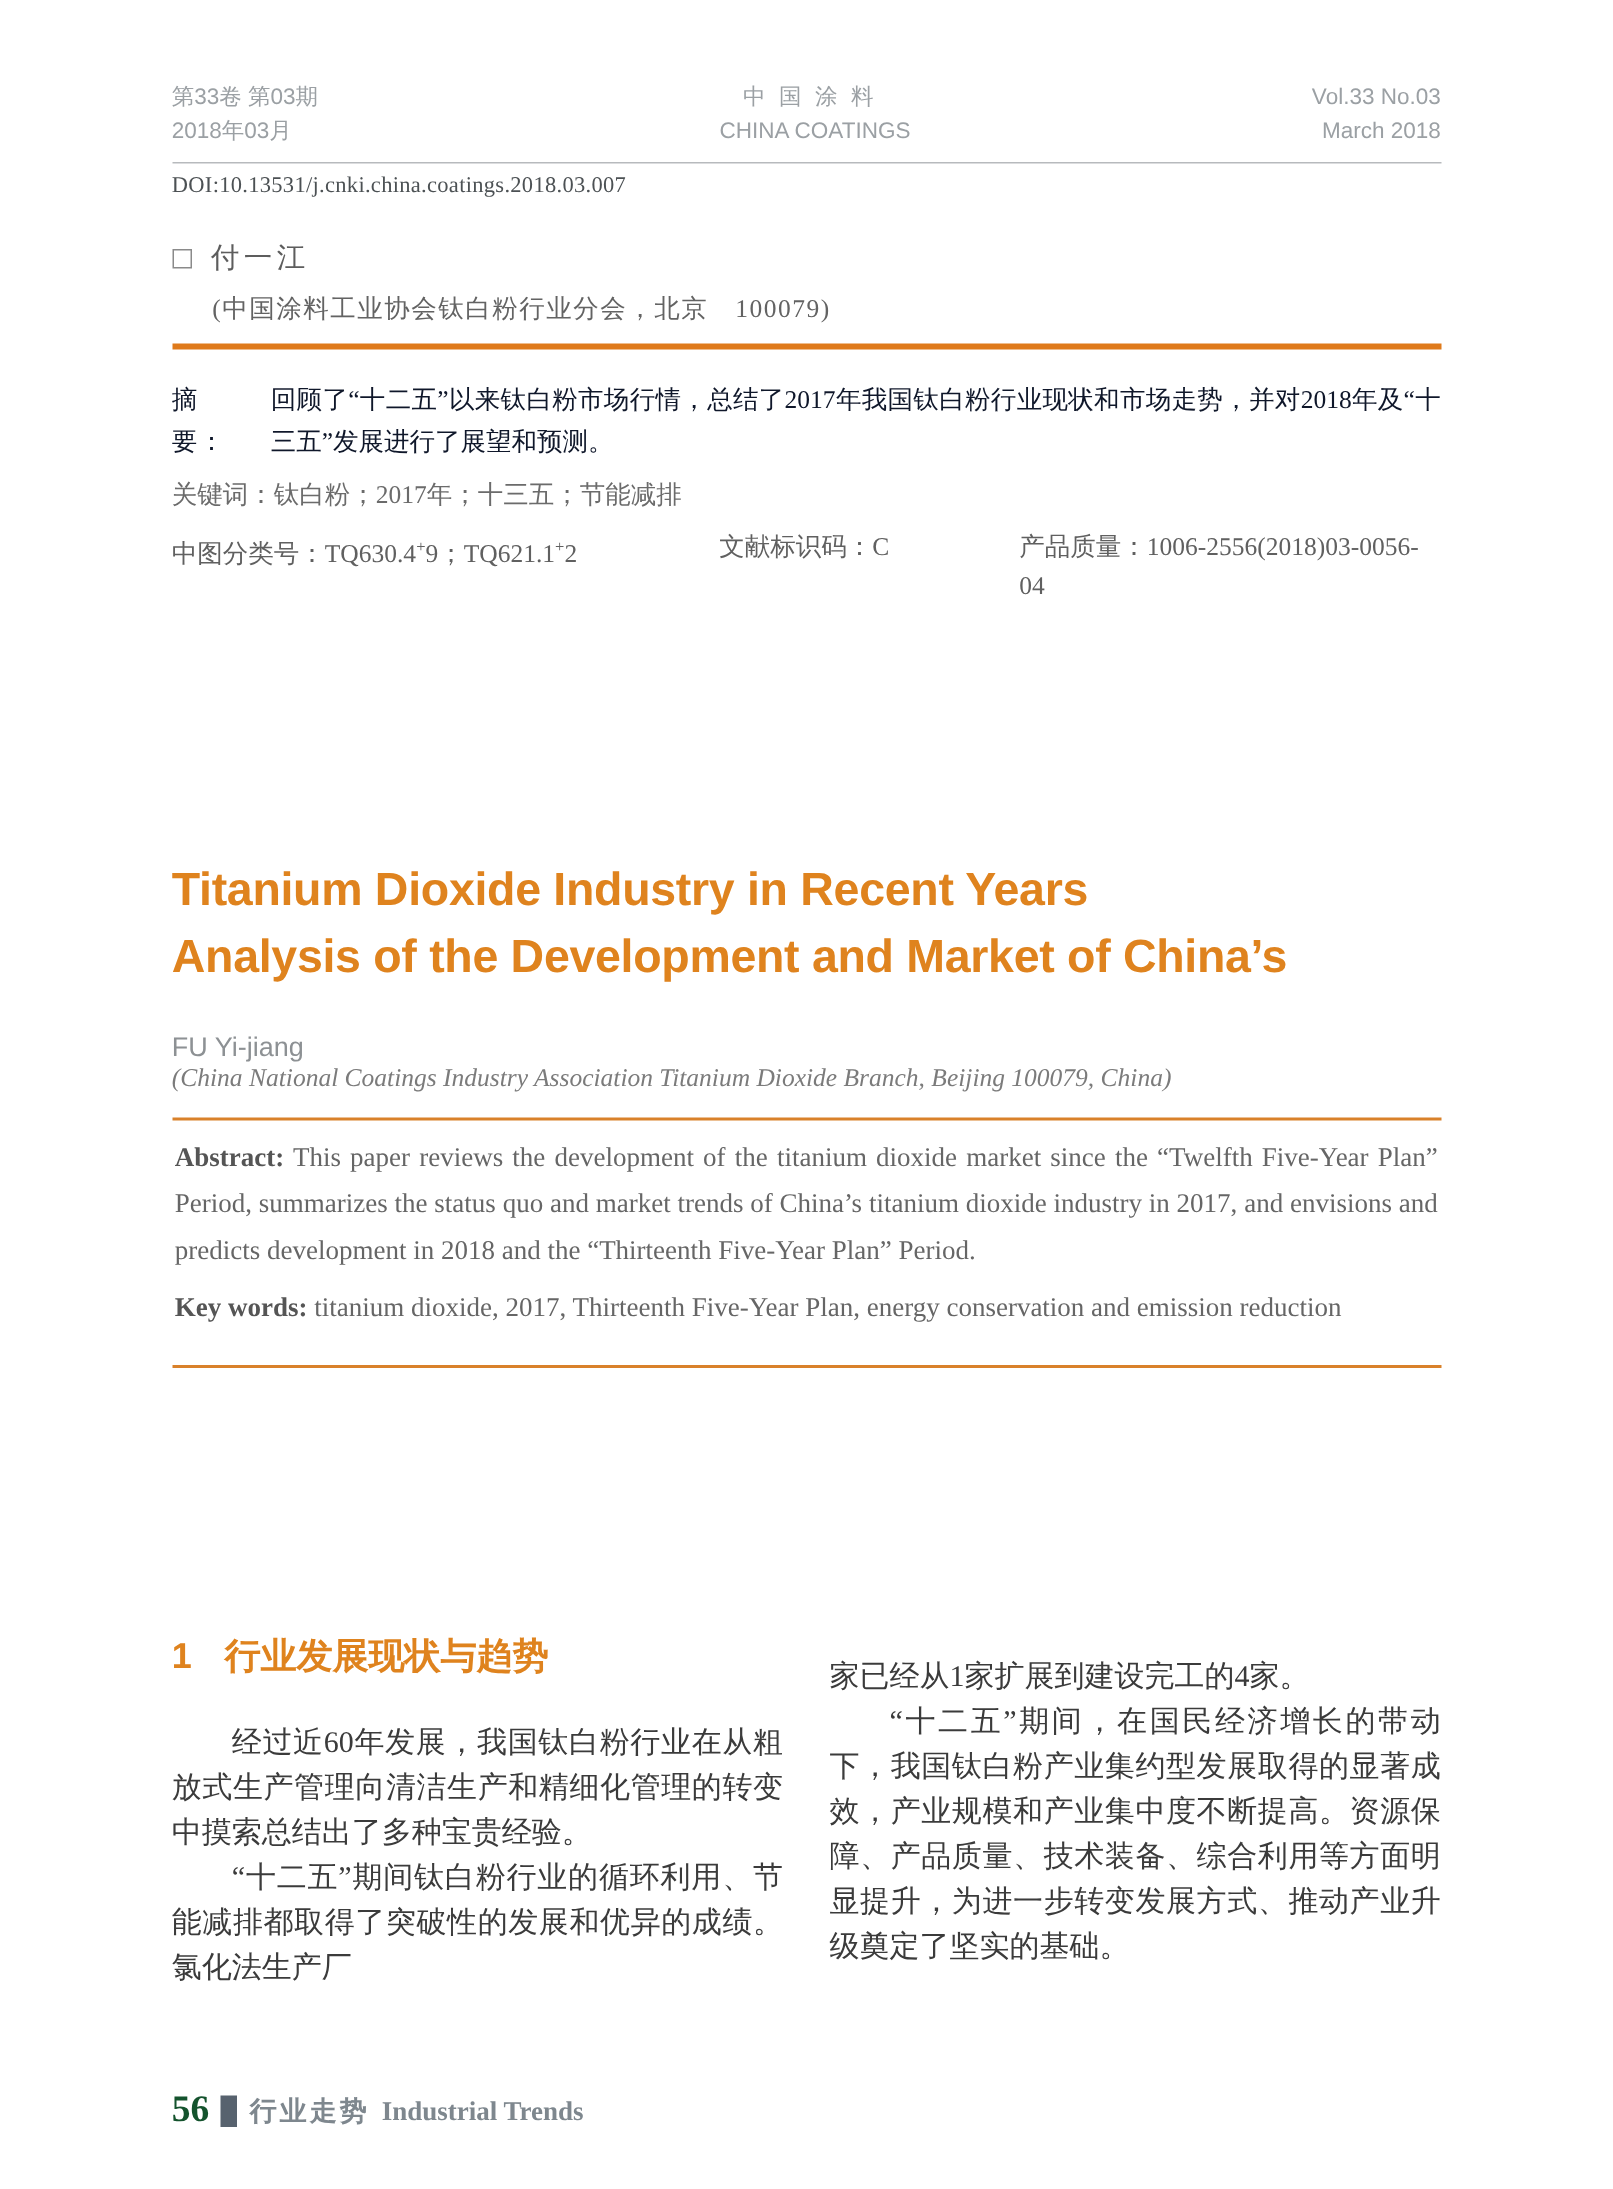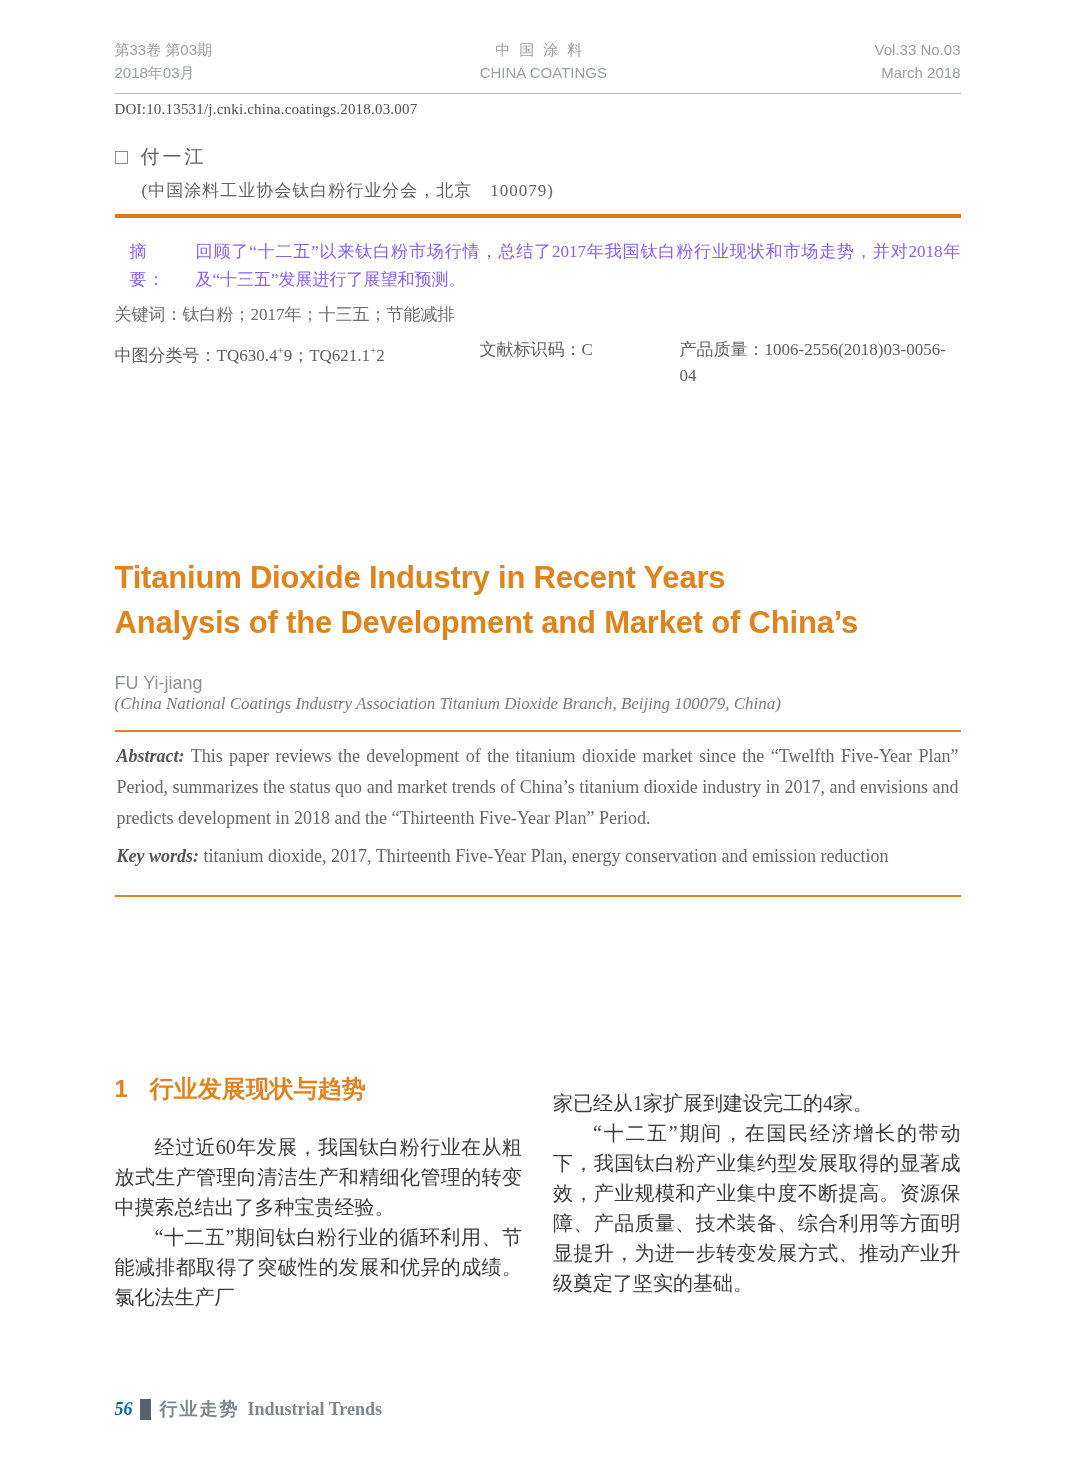--- a/index.html
+++ b/index.html
@@ -1,20 +1,20 @@
 <!DOCTYPE html>
 <html><head>
 <meta charset="utf-8">
 <style>
   * { margin:0; padding:0; box-sizing:border-box; }
   html,body { background:#ffffff; }
   body { font-family:"Liberation Serif", serif; }
   .page {
     position:relative; width:1072px; height:1459px; margin:0 auto;
-    background:#ffffff; padding:38px 113px 0 113px; overflow:hidden;
+    background:#ffffff; padding:53px 113px 0 113px; overflow:hidden;
   }
 
   
   .jheader { display:flex; justify-content:space-between; align-items:flex-start;
     padding-bottom:9px; border-bottom:1px solid #b7babd; }
   .jheader .col { font-family:"Liberation Sans", sans-serif; color:#9ba0a4;
     font-size:15px; line-height:23px; }
   .jheader .col.center { text-align:center; }
   .jheader .col.right { text-align:right; }
   .cn-journal { letter-spacing:9px; }
@@ -23,54 +23,54 @@
   
   .title-cn { margin-top:128px; font-family:"Liberation Sans", sans-serif;
     font-weight:800; font-size:45px; letter-spacing:3px; color:#df831e; }
   .author-row { margin-top:26px; display:flex; align-items:center; gap:13px; }
   .author-marker { width:13px; height:13px; border:1.5px solid #8a8a8a; display:inline-block; }
   .author-cn { font-size:19px; color:#5d5d5d; letter-spacing:3px; }
   .affil-cn { margin-top:9px; padding-left:27px; font-size:17px; color:#636363; letter-spacing:1px; }
   .rule-thick { margin-top:12px; height:4px; background:#df7a1b; }
 
   
-  .abstract-cn { margin-top:20px; display:flex; font-size:17px; line-height:28px; color:#8b5cf6;margin-left:15px; }
+  .abstract-cn { margin-top:20px; display:flex; font-size:17px; line-height:28px; color:#0f172a; }
   .abstract-cn .lbl { flex:0 0 66px; letter-spacing:1px; }
   .abstract-cn .txt { flex:1; text-align:justify; }
   .kw-row { margin-top:8px; font-size:17px; color:#6b6b6b; line-height:26px; }
   .clc-row { margin-top:9px; font-size:17px; color:#606060; line-height:26px; display:flex;justify-content:center; }
   .clc-row .i1 { flex:0 0 365px; }
   .clc-row .i2 { flex:0 0 200px; }
   sup { font-size:11px; }
 
   
   .title-en { margin-top:166px; font-family:"Liberation Sans", sans-serif;
     font-weight:800; font-size:31px; line-height:45px; color:#df831e; letter-spacing:-0.2px; }
   .author-en { margin-top:28px; font-family:"Liberation Sans", sans-serif;
     font-size:18px; color:#8d9194; }
   .affil-en { font-style:italic; font-size:17px; color:#7b7b7b; }
   .rule-thin { margin-top:16px; height:2px; background:#d9812a; }
   .abstract-en { padding:9px 2px 8px 2px; font-size:18px; line-height:31px;
     color:#666666; text-align:justify; }
-  .abstract-en b, .kw-en b { color:#555555;font-style:italic; }
+  .abstract-en b, .kw-en b { color:#555555; }
   .kw-en { padding:0 2px 9px 2px; font-size:18px; line-height:28px; color:#666666; }
 
   
   .section-area { margin-top:176px; display:flex; gap:31px; }
   .colmn { flex:1; }
   .sec-heading { font-family:"Liberation Sans", sans-serif; font-weight:700;
     font-size:24px; color:#df831e; margin-bottom:27px; }
   .sec-heading .num { margin-right:22px; }
   .colmn p { font-size:20px; line-height:30px; color:#3b3b3b; text-align:justify; }
   .colmn p.indent { text-indent:2em; }
   .colmn.right { padding-top:15px; }
 
   
   .page-footer { position:absolute; left:113px; bottom:38px; display:flex; align-items:center; }
-  .pf-num { font-style:italic; font-weight:700; font-size:18px; color:#0369a1; }
+  .pf-num { font-weight:700; font-size:25px; color:#14532d; }
   .pf-bar { width:11px; height:21px; background:#57626e; margin:0 9px 0 7px; }
   .pf-cn { font-weight:700; font-size:18px; color:#7e878e; letter-spacing:2px; margin-right:8px; }
   .pf-en { font-weight:700; font-size:18px; color:#7e878e; }
 </style>
 </head>
 <body>
 
 <div class="page">
 
   <div class="jheader">

